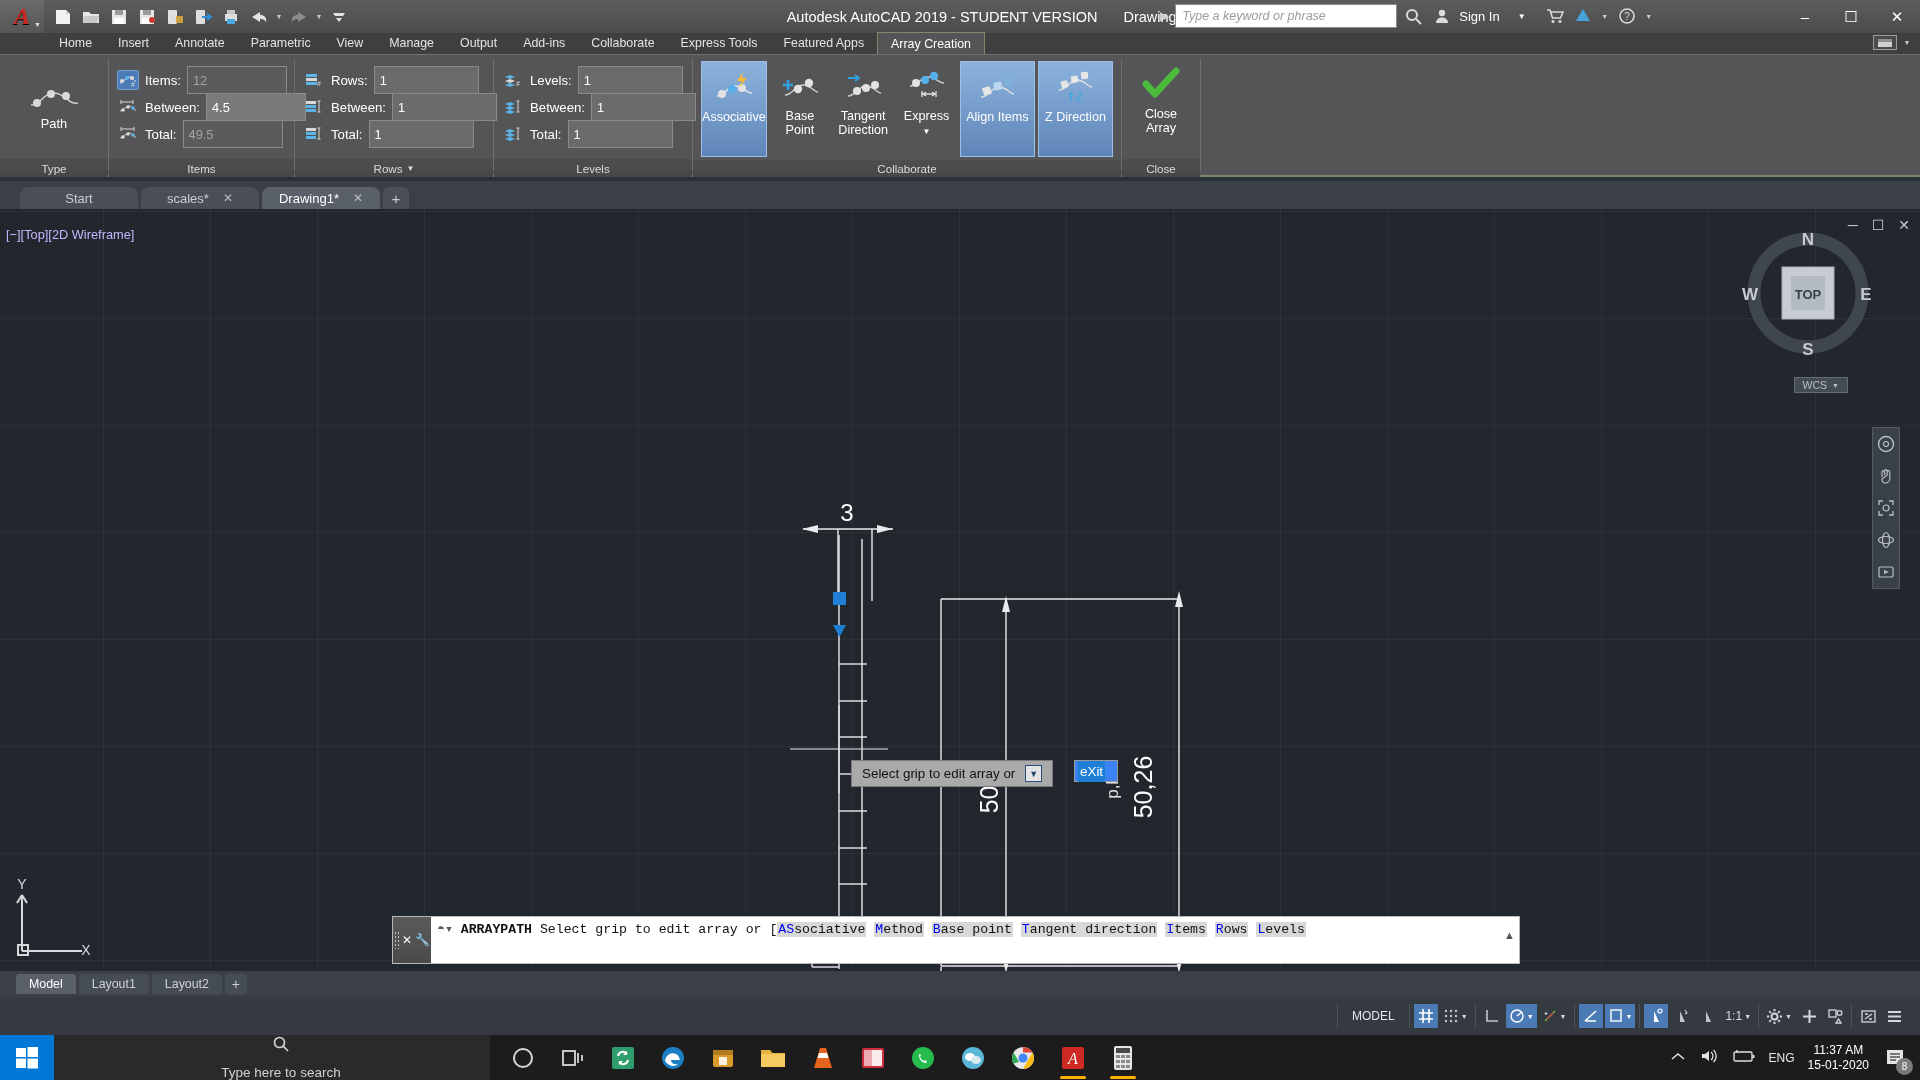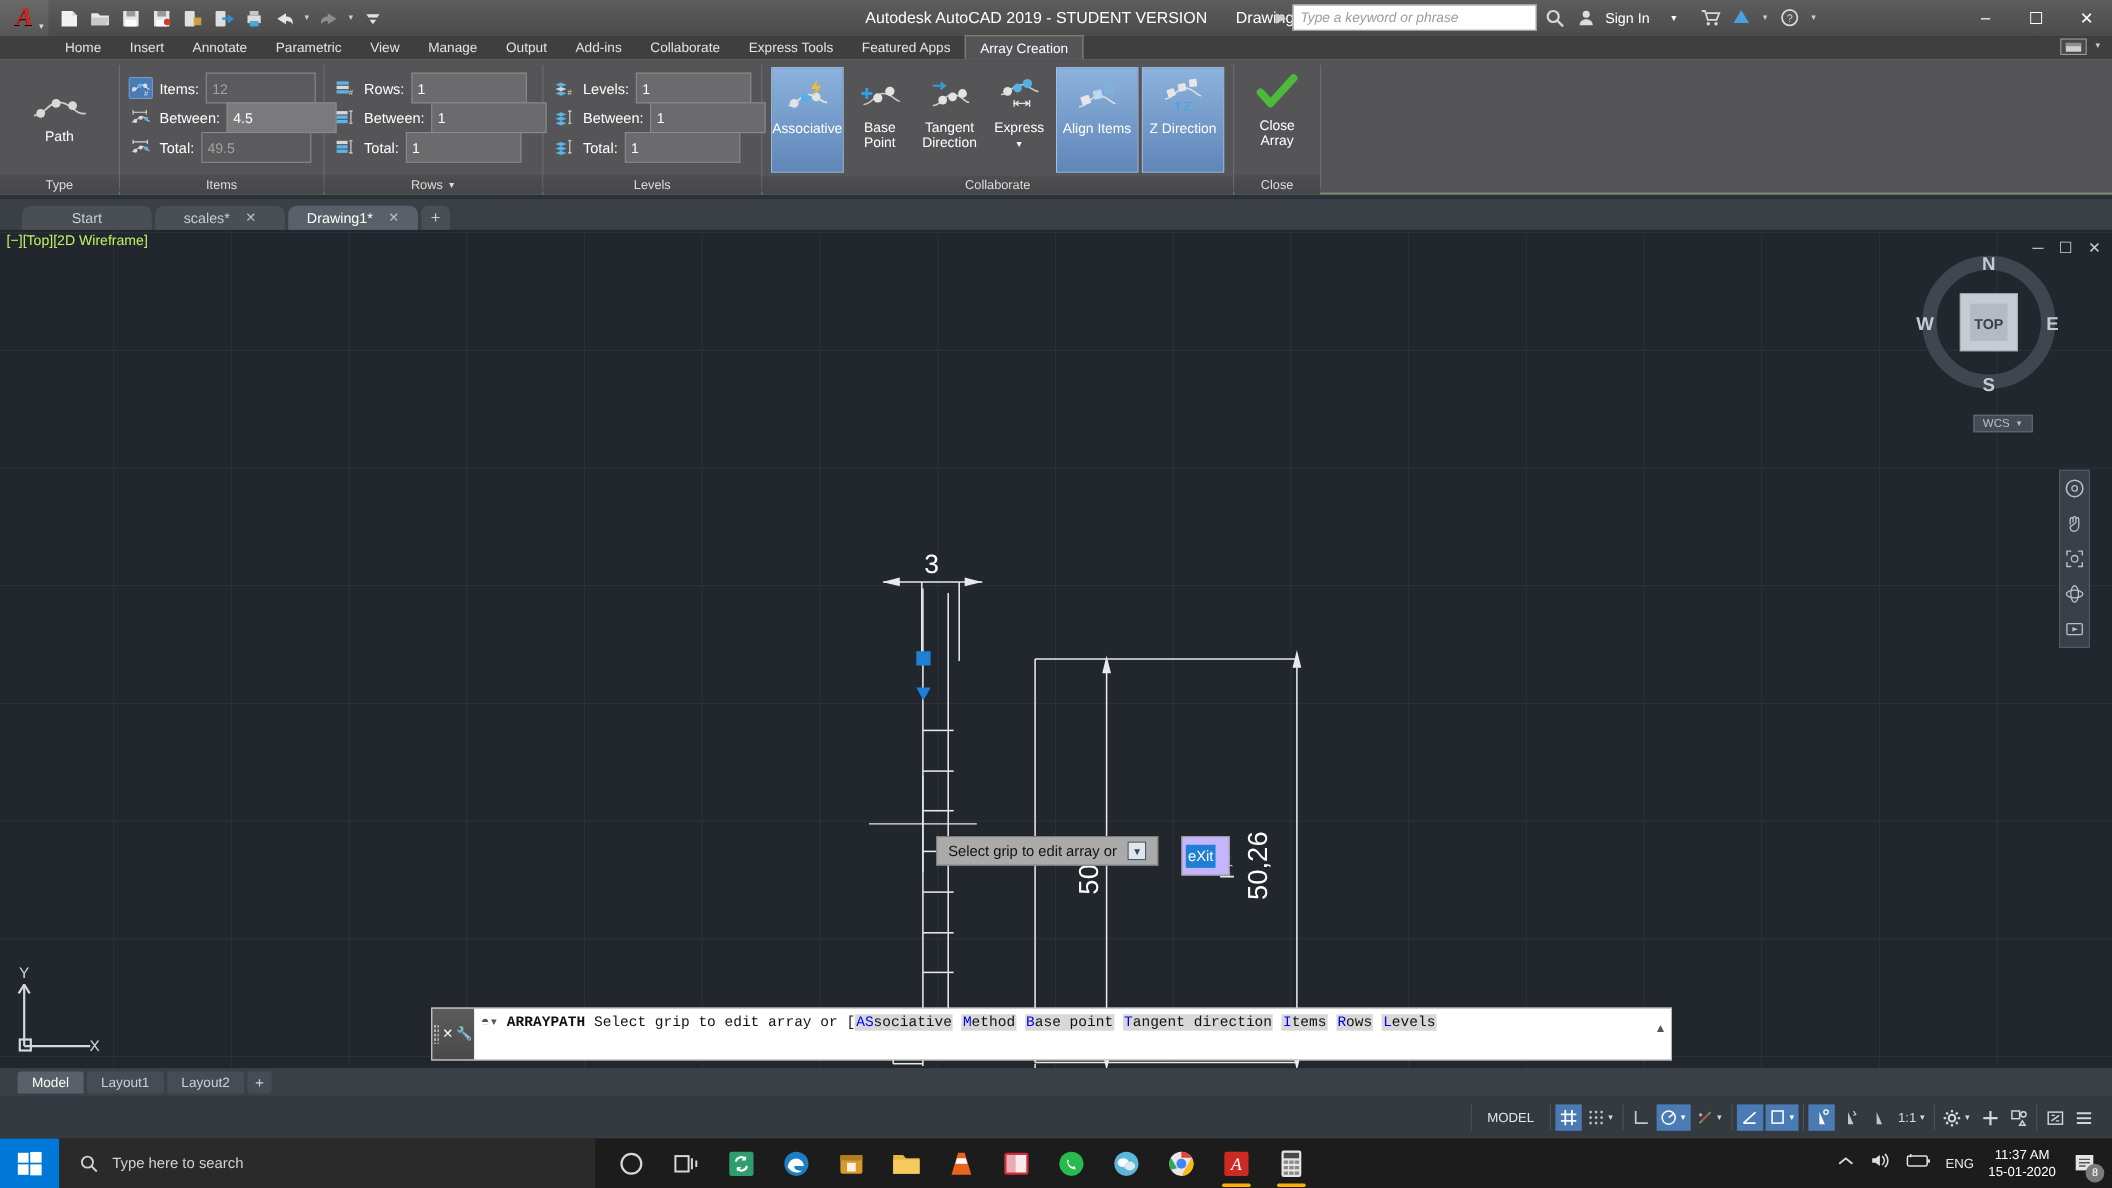--- a/index.html
+++ b/index.html
@@ -151,39 +151,39 @@
   }
   .grid {
     position:absolute; inset:0;
     background-image:
       linear-gradient(to right, rgba(255,255,255,0.045) 1px, transparent 1px),
       linear-gradient(to bottom, rgba(255,255,255,0.045) 1px, transparent 1px);
     background-size: 107px 107px;
     background-position: -4px 2px;
   }
   .vp-label {
-    position:absolute; left:6px; top:2px; color:#bef264; font-size:12.8px;
+    position:absolute; left:6px; top:18px; color:#c4b5fd; font-size:12.8px;
   }
   .vp-ctrl { position:absolute; right:10px; top:8px; display:flex; gap:14px; color:#c9ccd1; font-size:14px; }
 
   .dwg { position:absolute; left:0; top:0; width:1920px; height:762px; }
 
   .tooltip {
     position:absolute; left:851px; top:551px;
     height:27px; background:#aaaaaa; border:1px solid #7b7b7b;
     display:flex; align-items:center; padding:0 10px; gap:10px;
     font-size:13.4px; color:#121212;
   }
   .tooltip .ddbtn {
     width:17px;height:17px;border:1px solid #2b4f7a;background:#e4e4e4;
     display:flex;align-items:center;justify-content:center; font-size:9px; color:#24496f;
   }
   .ttinput {
-    position:absolute; left:1074px; top:551px; height:36px; width:44px;
-    background:#c4b5fd; border:1px solid #9a9a9a;
+    position:absolute; left:1074px; top:551px; height:22px; width:44px;
+    background:#3b82f6; border:1px solid #9a9a9a;
     display:flex; align-items:center; padding:2px 3px;
   }
   .ttinput span {
     background:#1e7fd4; color:#fff; font-size:13.4px; padding:0 2px; line-height:21px;
   }
 
   .viewcube { position:absolute; right:42px; top:14px; width:140px; height:140px; }
   .wcs {
     position:absolute; right:72px; top:168px;
     background:#454b54; border:1px solid #646b75; color:#b9bec6;
@@ -248,21 +248,21 @@
   .sbtn .cr { font-size:7px; margin-left:2px; }
   .modelbtn { color:#e3e6ea; font-size:12px; padding:0 10px; }
 
   
   .taskbar {
     position:absolute; left:0; top:1035px; width:1920px; height:45px;
     background:#1c1c1c; display:flex; align-items:center;
   }
   .startbtn { width:54px;height:45px; display:flex;align-items:center;justify-content:center; background:#0078d7; }
   .searchbox {
-    width:487px; height:45px; background:#2a2a2a; display:flex; align-items:center; gap:12px; padding-left:18px;
+    width:436px; height:45px; background:#2a2a2a; display:flex; align-items:center; gap:12px; padding-left:18px;flex-direction:column;
   }
   .searchbox span { color:#d2d2d2; font-size:13.5px; }
   .tbicons { display:flex; align-items:center; gap:0px; margin-left:8px; }
   .tbi {
     width:50px;height:45px; display:flex;align-items:center;justify-content:center; position:relative;
   }
   .tbi.run::after {
     content:''; position:absolute; bottom:1px; left:12px; width:26px;height:3px;
     background:#ffb100; border-radius:2px;
   }

